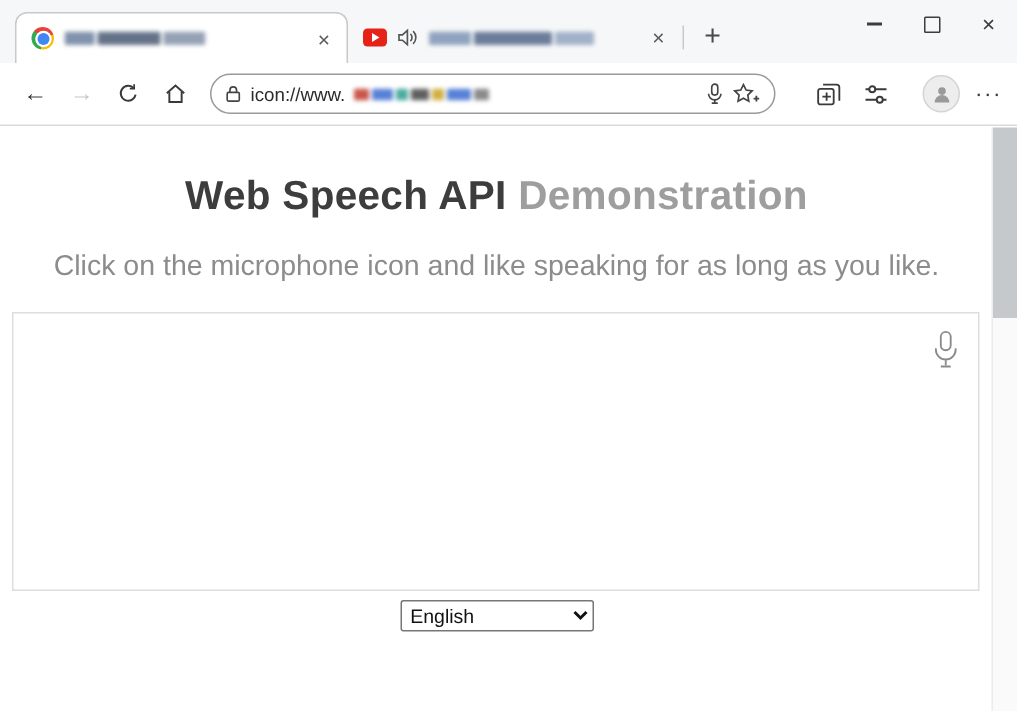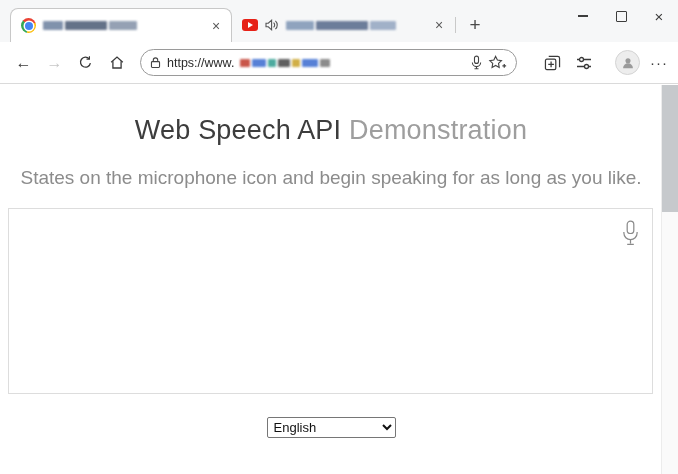--- a/index.html
+++ b/index.html
@@ -43,27 +43,27 @@
   .addressbar{flex:1;height:27px;margin:0 18px 0 6px;border:1px solid #9a9a9a;border-radius:14px;
     background:#fff;display:flex;align-items:center;gap:6px;padding:0 9px;box-sizing:border-box;
     font-size:12.5px;color:#2b2b2b;}
   .addressbar .url{white-space:nowrap;}
   .addressbar .grow{flex:1;}
   .avatar{width:25px;height:25px;border-radius:50%;background:#ededed;border:1px solid #d4d4d4;
     display:flex;align-items:center;justify-content:center;margin-left:14px;box-sizing:border-box;}
   .more{margin-left:6px;font-size:15px;letter-spacing:1px;color:#3a3a3a;}
   
   .content{position:absolute;top:85px;left:0;right:16px;bottom:0;background:#fff;text-align:center;}
-  .page-title{margin:30px 0 0;font-size:27px;font-weight:400;color:#3d3d3d;letter-spacing:.2px;}
+  .page-title{margin:30px 0 0;font-size:27px;font-weight:700;color:#3d3d3d;letter-spacing:.2px;}
   .page-title .light{color:#9e9e9e;}
   .instructions{margin:18px auto 0;max-width:648px;font-size:19px;line-height:1.5;color:#8c8c8c;}
   .results{margin:15px 0 0 8px;width:645px;height:186px;box-sizing:border-box;border:1px solid #ddd;
     position:relative;text-align:left;background:#fff;}
   .mic-button{position:absolute;top:11px;right:13px;cursor:pointer;}
-  .selects{margin-top:23px;display:flex;justify-content:center;gap:13px;}
+  .selects{margin-top:6px;display:flex;justify-content:center;gap:13px;}
   select{height:21px;font-size:13px;font-family:"Liberation Sans","DejaVu Sans",sans-serif;
     border:1px solid #767676;border-radius:2px;background:#fff;color:#111;padding:0 2px;}
   #language-select{width:129px;}
   #dialect-select{width:115px;}
   
   .scrollbar{position:absolute;top:85px;right:0;bottom:0;width:16px;background:#fafafa;border-left:1px solid #ececec;}
   .scroll-thumb{position:absolute;top:0;left:0;right:0;height:127px;background:#c6c9cc;}
   svg{display:block;}
 </style>
 </head>
@@ -131,21 +131,21 @@
       </svg>
     </div>
 
     <div class="addressbar">
       <span>
         <svg width="11" height="13" viewBox="0 0 12 14" fill="none" stroke="#444" stroke-width="1.2">
           <rect x="1.6" y="6" width="8.8" height="6.4" rx="1"></rect>
           <path d="M3.6 6V4.4a2.4 2.4 0 0 1 4.8 0V6"></path>
         </svg>
       </span>
-      <span class="url">https://www.</span>
+      <span class="url">icon://www.</span>
       <span class="redact url">
         <b style="width:10px;background:#c0392b"></b>
           <b style="width:14px;background:#3a6bd0"></b>
           <b style="width:8px;background:#2f9d8f"></b>
           <b style="width:12px;background:#444"></b>
           <b style="width:8px;background:#c9a227"></b>
           <b style="width:16px;background:#3a6bd0"></b>
           <b style="width:10px;background:#777"></b>
       </span>
       <span class="grow"></span>
@@ -185,21 +185,21 @@
       </svg>
     </div>
     <div class="more">···</div>
   </div>
 
   <div class="content">
     <h1 class="page-title">
       <span>Web Speech API</span>
       <span class="light">Demonstration</span>
     </h1>
-    <p class="instructions">States on the microphone icon and begin speaking for as long as you like.</p>
+    <p class="instructions">Click on the microphone icon and like speaking for as long as you like.</p>
 
     <div class="results">
       <span class="mic-button">
         <svg width="17" height="27" viewBox="0 0 18 28" fill="none" stroke="#8a8a8a" stroke-width="1.3">
           <rect x="5.5" y="1" width="7" height="13" rx="3.5"></rect>
           <path d="M2 12.5v1a7 7 0 0 0 14 0v-1"></path>
           <path d="M9 21v3.5M5.5 25.5h7"></path>
         </svg>
       </span>
     </div>

